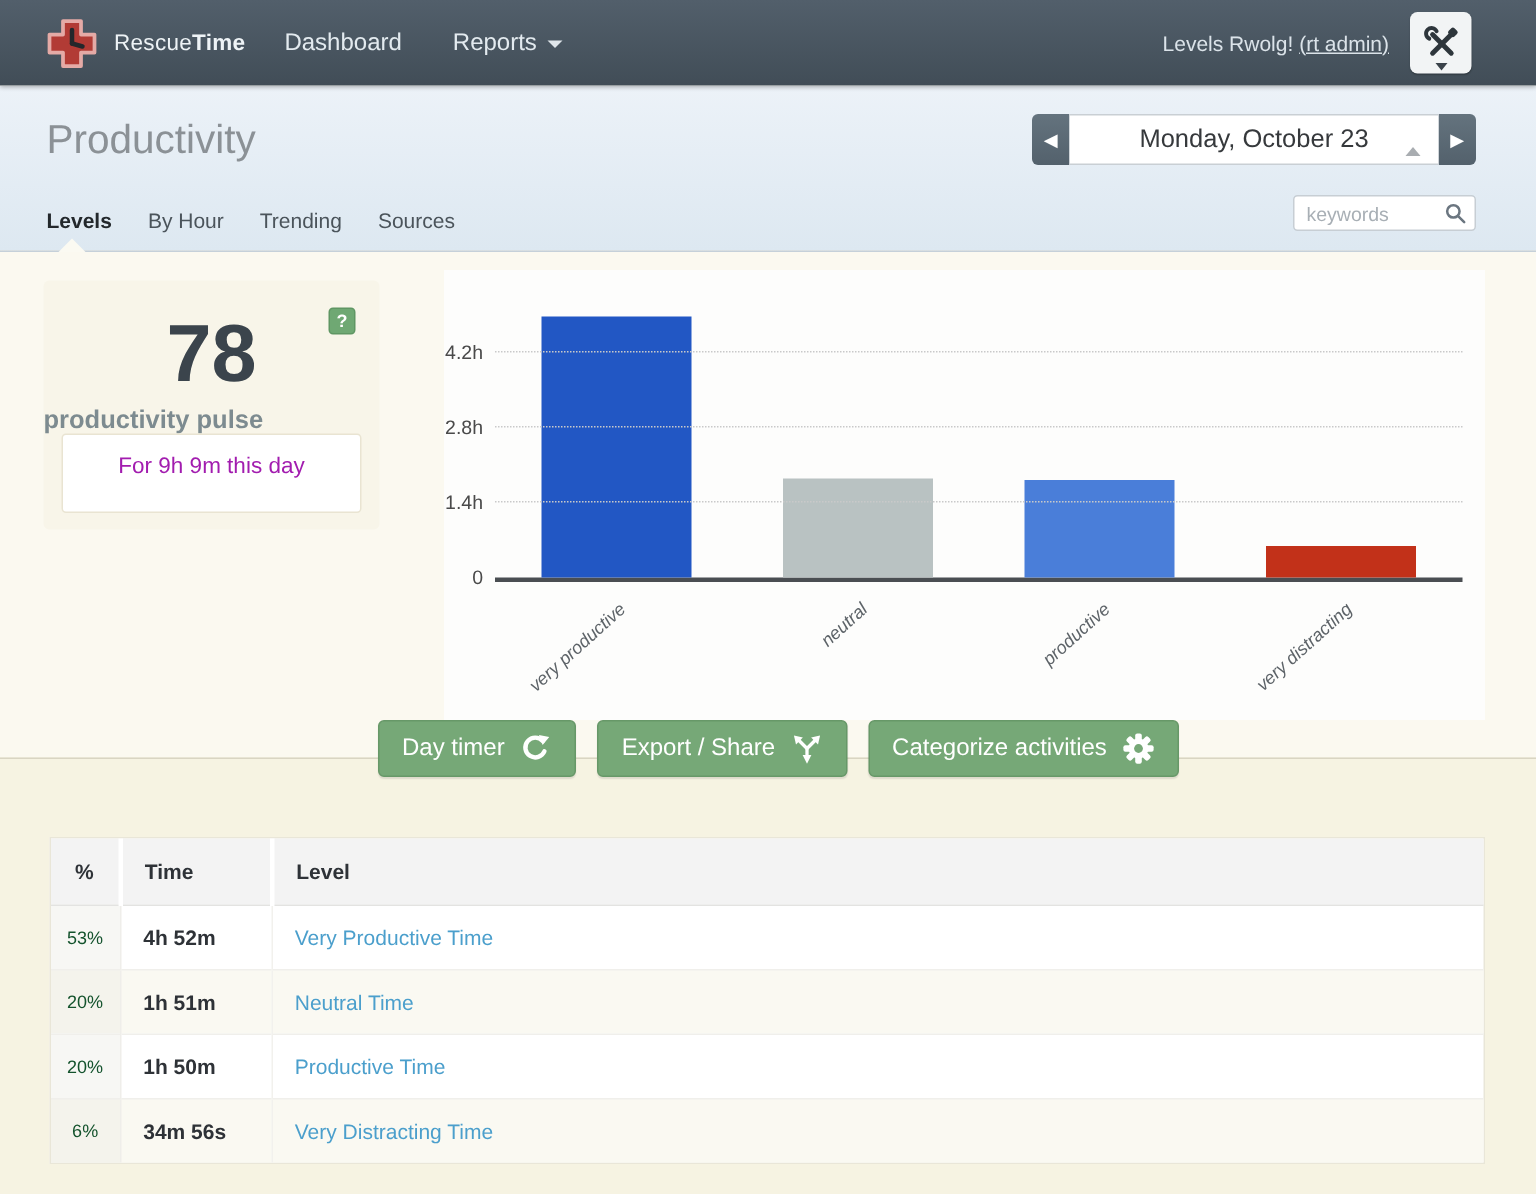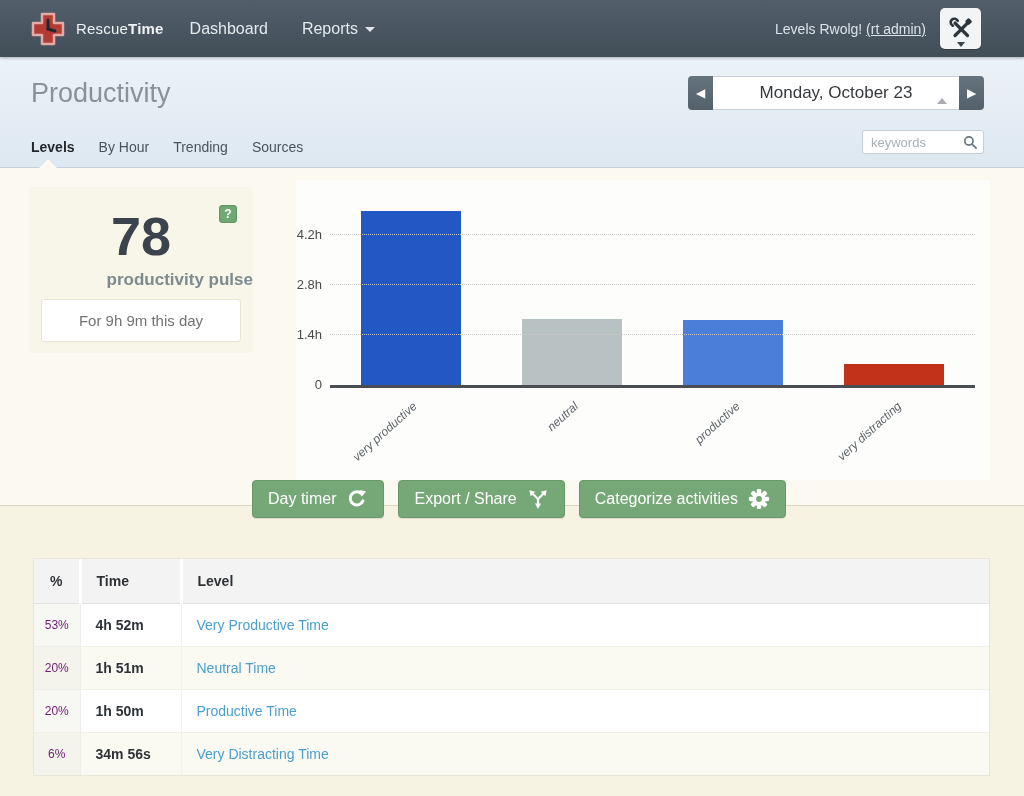--- a/index.html
+++ b/index.html
@@ -89,25 +89,25 @@
   .pulse-card{
     position:absolute; left:29px; top:19px; width:224px; height:166px;
     background:#f8f5e9; border-radius:4px;
   }
   .help-badge{
     position:absolute; top:18px; right:16px; width:18px; height:18px;
     background:#6fa873; border:1px solid #5f9663; border-radius:3px;
     color:#fff; font-size:12px; font-weight:bold; text-align:center; line-height:16px; cursor:pointer;
   }
   .pulse-score{ margin-top:22px; text-align:center; font-size:54px; font-weight:bold; color:#3b444c; line-height:1; }
-  .pulse-label{ text-align:right; font-size:17px; font-weight:bold; color:#7d8b90; margin-top:7px; }
+  .pulse-label{ text-align:left; font-size:17px; font-weight:bold; color:#7d8b90; margin-top:7px; }
   .pulse-range{
-    position:absolute; left:12px; right:12px; bottom:11px; height:43px;
+    position:absolute; left:12px; right:12px; bottom:11px; height:53px;
     background:#fff; border:1px solid #e9e4d2; border-radius:3px;
-    text-align:center; line-height:41px; font-size:15px; color:#737373;
+    text-align:center; line-height:41px; font-size:15px; color:#a21caf;
   }
 
   
   .chart-wrap{ position:absolute; left:296px; top:12px; width:694px; height:300px; background:#fdfdfc; }
   .chart-plot{
     position:relative; margin-left:34px; margin-top:10px;
     width:645px; height:198px;
     border-bottom:3px solid #4a4e52;
   }
   .gridline{ position:absolute; left:0; right:0; height:0; border-top:1px dotted #c9c9c9; }
@@ -142,21 +142,21 @@
   table{ width:100%; border-collapse:collapse; font-size:14px; }
   th{
     height:44px; background:#f3f3f3; color:#2e3237; text-align:left;
     font-size:14px; padding-left:15px; border-bottom:1px solid #e3e3e1;
   }
   th.col-pct{ width:46px; text-align:center; padding:0; border-right:3px solid #fff; }
   th.col-time{ width:101px; border-right:3px solid #fff; }
   td{ height:43px; border-top:1px solid #f0efeb; padding-left:15px; }
   tr:first-child td{ border-top:none; }
   td.cell-pct{
-    background:#f7f7f4; color:#701a75; font-size:12px; text-align:center; padding:0;
+    background:#f7f7f4; color:#14532d; font-size:12px; text-align:center; padding:0;
     border-right:1px solid #efeeea;
   }
   td.cell-time{ color:#2e3237; font-weight:bold; border-right:1px solid #f2f1ed; }
   tbody tr:nth-child(even) td{ background:#faf9f2; }
   tbody tr:nth-child(even) td.cell-pct{ background:#f4f3ec; }
   .level-link{ color:#4b9fcc; cursor:pointer; }
 </style>
 </head>
 <body>
 

